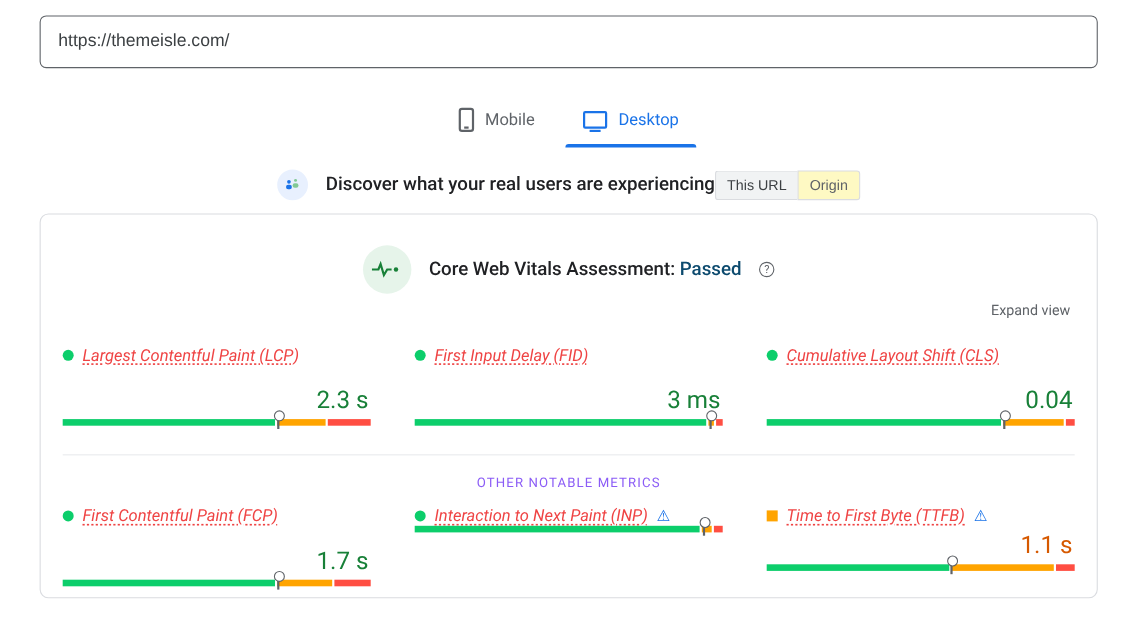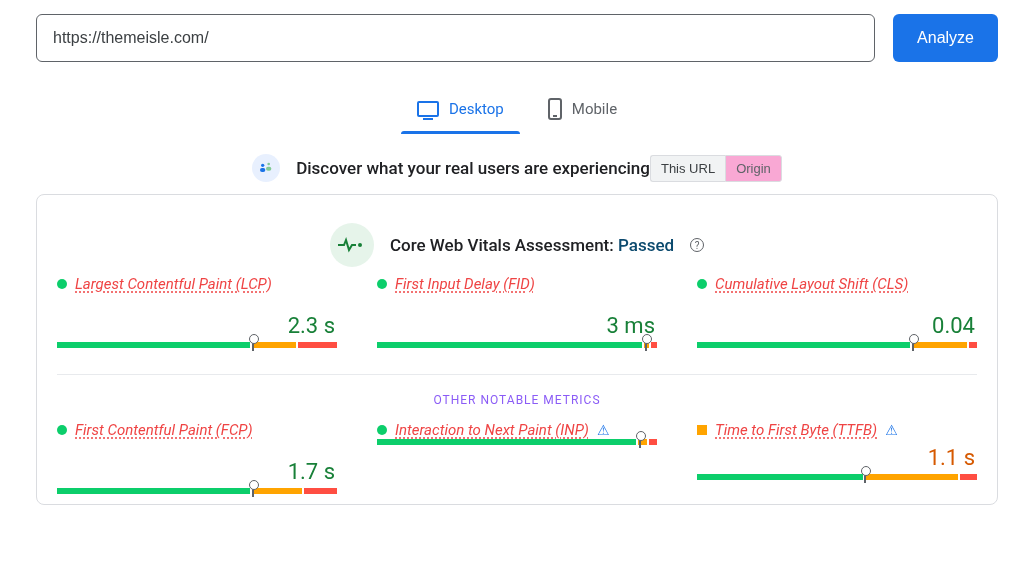--- a/index.html
+++ b/index.html
@@ -85,21 +85,21 @@
   .users-circle {
     width: 28px; height: 28px; border-radius: 50%;
     background: #e8f0fe;
     display:flex; align-items:center; justify-content:center;
     font-size: 14px; color:#1a73e8;
   }
   .discover-text { font-size: 17px; font-weight: 500; color: #202124; }
   .scope-toggle { display: flex; }
   .scope-btn {
     border: 1px solid #dadce0;
-    background: #f9a8d4;
+    background: #fef9c3;
     color: #5f6368;
     padding: 5px 10px;
     font-size: 13px;
     cursor: pointer;
   }
   .scope-btn:first-child { border-radius: 3px 0 0 3px; border-right: none; }
   .scope-btn:last-child { border-radius: 0 3px 3px 0; }
   .scope-btn.active { background: #f1f3f4; font-weight: 500; color:#3c4043; }
 
   .card {
@@ -156,31 +156,30 @@
 
   hr.sep { border:none; border-top:1px solid #e8eaed; margin: 26px 0 18px; }
   .section-label { font-size:12px; letter-spacing:1px; color:#8b5cf6; margin:0 0 14px 0; font-weight:400;text-align:center; }
 </style>
 </head>
 <body>
 
 <div class="container">
   <div class="topbar">
     <input class="url-input" type="text" value="https://themeisle.com/" style="">
-    <button class="analyze-btn">Analyze</button>
   </div>
 
   <div class="tabs">
+    <div class="tab">
+      <span class="icon-mobile"></span>
+      <span>Mobile</span>
+    </div>
     <div class="tab active icon-desktop-wrap">
       <span class="icon-desktop"></span>
       <span>Desktop</span>
-    </div>
-    <div class="tab">
-      <span class="icon-mobile"></span>
-      <span>Mobile</span>
     </div>
   </div>
 
   <div class="discover-row">
     <div class="discover-left">
       <div class="users-circle">
         <svg width="16" height="16" viewBox="0 0 24 24" fill="none">
           <circle cx="7" cy="8" r="2.5" fill="#1a73e8"></circle>
           <circle cx="16" cy="6" r="2" fill="#81c995"></circle>
           <rect x="3" y="12" width="8" height="6" rx="3" fill="#1a73e8"></rect>
@@ -202,20 +201,21 @@
           <polyline points="0,8 6,8 8,3 11,13 14,8 18,8" stroke="#188038" stroke-width="2" fill="none"></polyline>
           <circle cx="22" cy="8" r="2" fill="#188038"></circle>
         </svg>
       </div>
       <div class="ass-text">
         <span>Core Web Vitals Assessment:</span>
         <span class="passed">Passed</span>
       </div>
       <span class="help-icon">?</span>
     </div>
+    <div class="expand-row">Expand view</div>
 
     <div class="metrics-grid" id="core-grid">
         <div>
           <div class="metric-header">
             <span class="dot green"></span>
             <span class="metric-name">Largest Contentful Paint (LCP)</span>
           </div>
           <div class="metric-value green">2.3 s</div>
           <div class="dist-bar">
             <div class="seg g" style="width:70%"></div>

